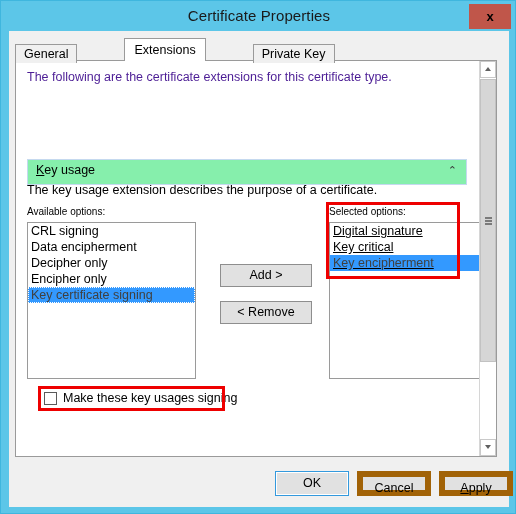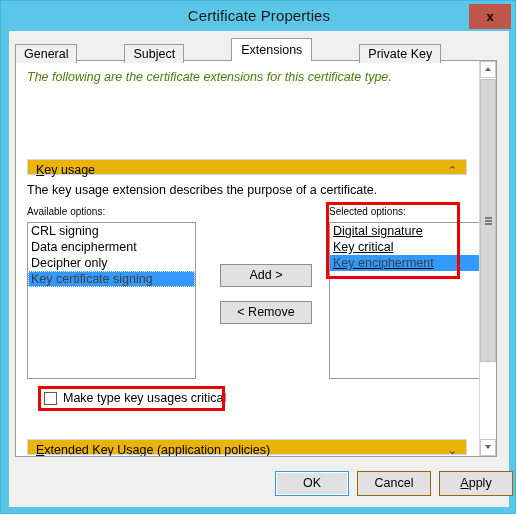--- a/index.html
+++ b/index.html
@@ -118,33 +118,32 @@
     left: 0; top: 0;
     width: 464px;
     height: 100%;
     overflow: hidden;
   }
 
   .intro-text {
     position: absolute;
     left: 11px; top: 9px;
     font-size: 12.5px;
-    color: #4d7c0f;
+    color: #4c1d95;
     white-space: nowrap;
-    font-style: italic;
   }
 
   
   .section-header {
     position: absolute;
     box-sizing: border-box;
     left: 11px;
     width: 440px;
-    height: 16px;
-    background: #eab308;
+    height: 26px;
+    background: #86efac;
     border: 1px solid #c5d9ef;
     cursor: pointer;
   }
   .section-header .label {
     position: absolute;
     left: 8px; top: 0;
     line-height: 21px;
     font-size: 12.5px;
     color: #000;
   }
@@ -313,21 +312,21 @@
   }
 
   
   .footer-button {
     position: absolute;
     box-sizing: border-box;
     top: 440px;
     width: 74px;
     height: 25px;
     background: #e1e1e1;
-    border: 1px solid #a16207;
+    border: 6px solid #a16207;
     font-size: 12.5px;
     color: #000;
     line-height: 23px;
     text-align: center;
     cursor: pointer;
     font-family: "Liberation Sans", sans-serif;
   }
   .footer-button u { text-decoration: underline; }
   .btn-ok     { left: 266px; border: 1px solid #3399dd; box-shadow: inset 0 0 0 1px #ffffff; }
   .btn-cancel { left: 348px; }
@@ -340,21 +339,20 @@
 
   <div class="titlebar">
     <div class="title-text">Certificate Properties</div>
     <div class="close-button">x</div>
   </div>
 
   <div class="dialog-body">
 
     <div class="tabstrip">
       <div class="tab">General</div>
-      <div class="tab">Subject</div>
       <div class="tab active">Extensions</div>
       <div class="tab">Private Key</div>
     </div>
 
     <div class="tab-panel">
 
       <div class="panel-inner">
 
         <div class="intro-text">The following are the certificate extensions for this certificate type.</div>
 
@@ -363,42 +361,39 @@
           <div class="chev">⌃</div>
         </div>
 
         <div class="section-desc">The key usage extension describes the purpose of a certificate.</div>
 
         <div class="list-label label-available">Available options:</div>
         <div class="listbox list-available">
           <div class="list-item">CRL signing</div>
           <div class="list-item">Data encipherment</div>
           <div class="list-item">Decipher only</div>
+          <div class="list-item">Encipher only</div>
           <div class="list-item selected focused">Key certificate signing</div>
         </div>
 
         <div class="xfer-button btn-add">Add &gt;</div>
         <div class="xfer-button btn-remove">&lt; Remove</div>
 
         <div class="list-label label-selected">Selected options:</div>
         <div class="listbox list-selected">
           <div class="list-item">Digital signature</div>
           <div class="list-item">Key critical</div>
           <div class="list-item selected">Key encipherment</div>
         </div>
 
         <div class="checkbox-row">
           <span class="cb-box"></span>
-          <span class="cb-label">Make type key usages critical</span>
-        </div>
-
-        <div class="section-header sec-eku">
-          <div class="label"><u>E</u><span>xtended Key Usage (application policies)</span></div>
-          <div class="chev">⌄</div>
-        </div>
+          <span class="cb-label">Make these key usages signing</span>
+        </div>
+
 
         <div class="annot annot-selected"></div>
         <div class="annot annot-critical"></div>
 
       </div>
 
       <div class="vscroll">
         <div class="vs-arrow vs-up">
           <svg width="8" height="6" viewBox="0 0 8 6">
               <path d="M4 1 L7 5 L1 5 Z" fill="#606060"></path>

